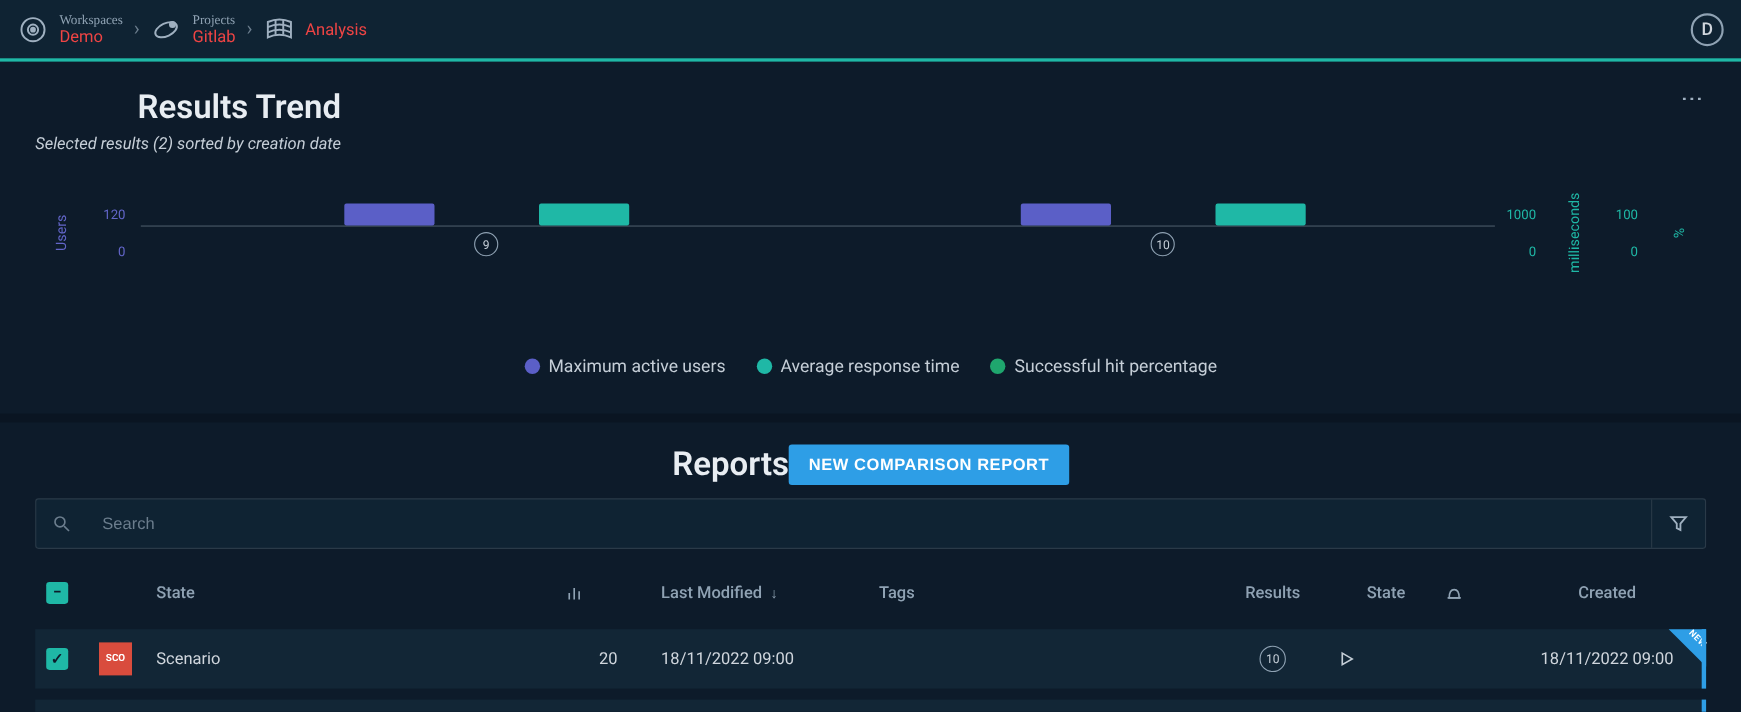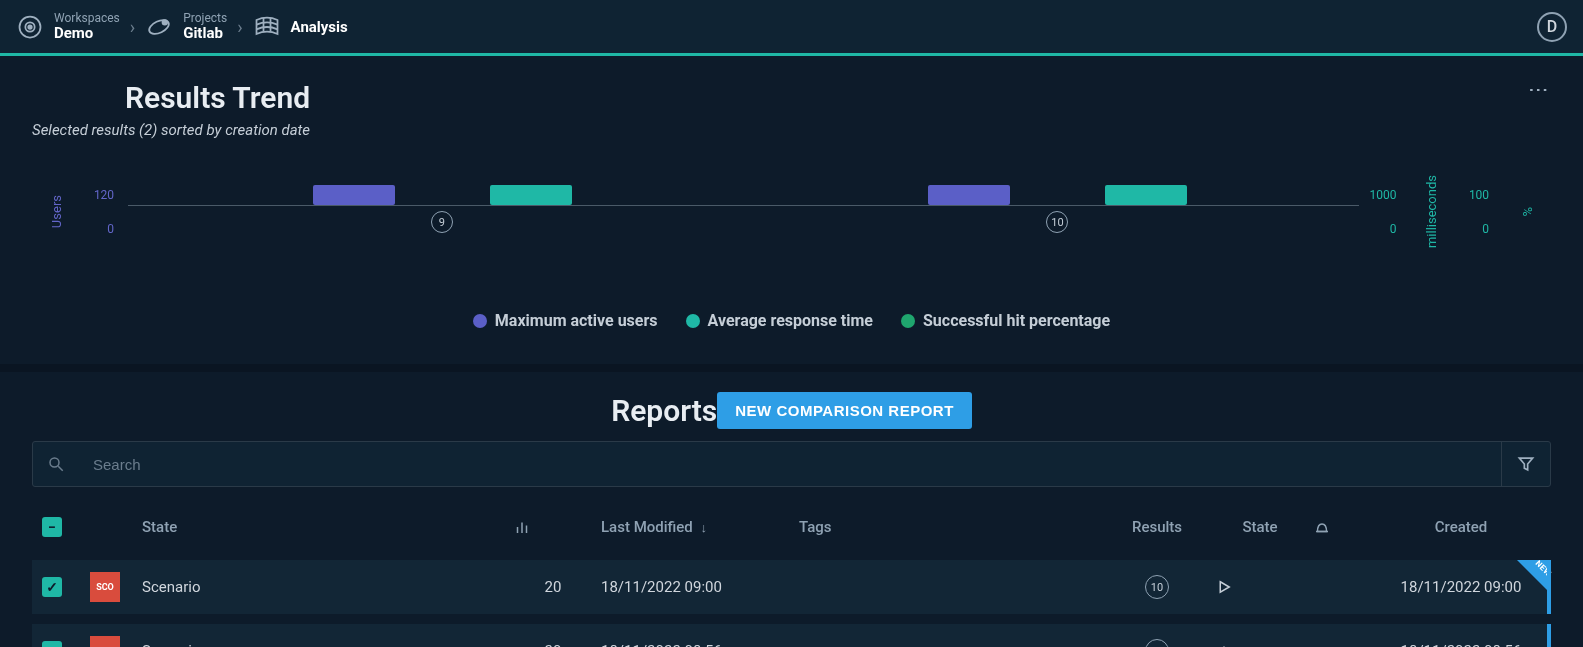--- a/index.html
+++ b/index.html
@@ -28,22 +28,22 @@
     gap: 10px;
   }
   .crumb {
     display: flex;
     align-items: center;
     gap: 10px;
     cursor: pointer;
   }
   .crumb-icon { width: 28px; height: 28px; display:flex; align-items:center; justify-content:center; }
   .crumb-text { display:flex; flex-direction:column; line-height:1.1; }
-  .crumb-label { font-size: 12px; color: #8fa2b3; }
-  .crumb-value { font-size: 15px; color: #ffffff; font-weight:700; }
+  .crumb-label { font-size: 12px; color: #8fa2b3; font-family: Liberation Serif, serif; }
+  .crumb-value { font-size: 15px; color: #ef4444; font-weight:400; }
   .chev { color:#6b7d8d; font-size:18px; }
   .avatar {
     width: 30px; height:30px; border:2px solid #8fa2b3; border-radius:50%;
     display:flex; align-items:center; justify-content:center;
     color:#d0d6dd; font-weight:500;
   }
 
   
   .panel { padding: 24px 32px; }
 
@@ -95,22 +95,22 @@
   .xticks { position:absolute; top:54px; left:0; right:0; }
   .xtick {
     position:absolute;
     width:22px; height:22px; border:1.5px solid #8fa2b3; border-radius:50%;
     display:flex; align-items:center; justify-content:center;
     font-size:11px; color:#c5ced7;
     transform: translateX(-50%);
   }
 
   .legend {
-    display:flex; justify-content:center; gap:28px; margin-top:44px;
-    font-size:16px; color:#c5ced7;font-weight:bold;
+    display:flex; justify-content:center; gap:28px; margin-top:56px;
+    font-size:16px; color:#c5ced7;
   }
   .legend-item { display:flex; align-items:center; gap:8px; }
   .swatch { width:14px; height:14px; border-radius:50%; }
   .sw-blue { background:#5b5fc7; }
   .sw-teal { background:#1fb8a6; }
   .sw-green{ background:#1fa66e; }
 
   .divider { height:8px; background:#0a1522; margin-top:10px; }
 
   

